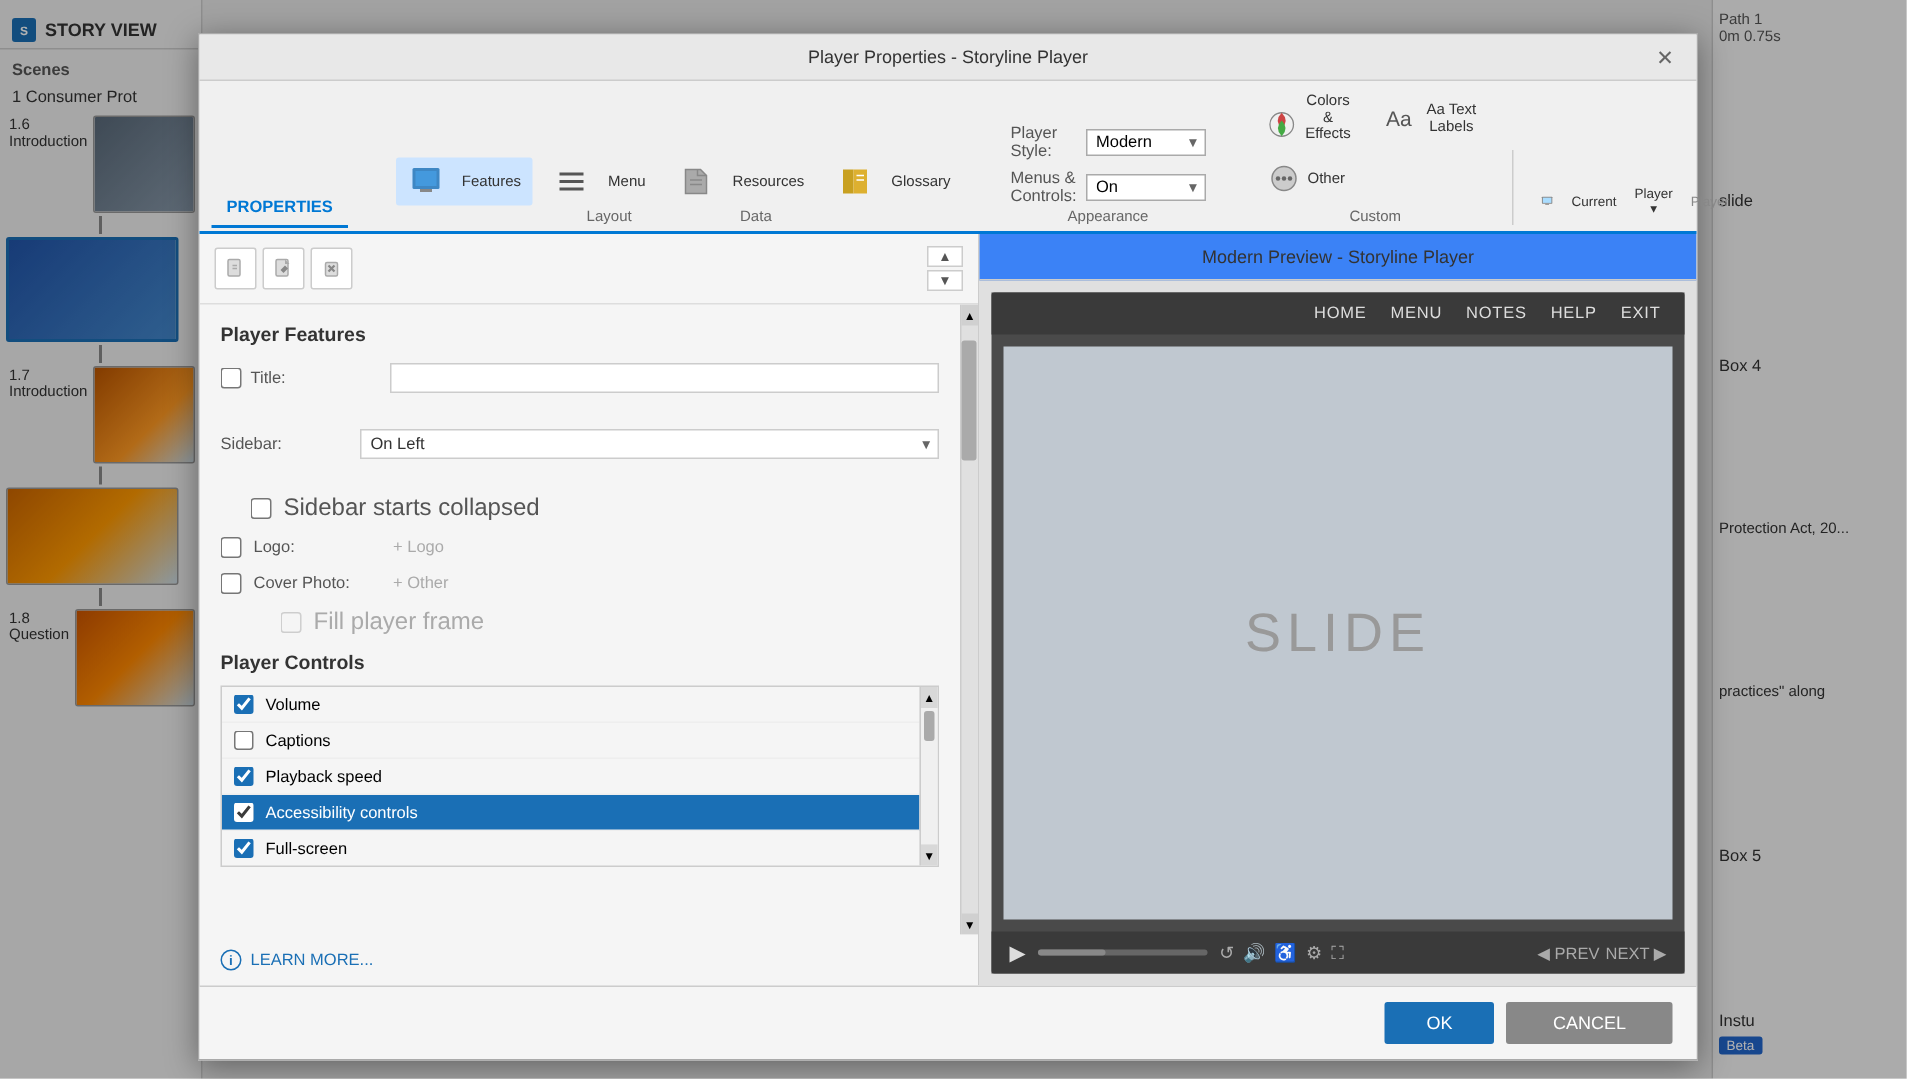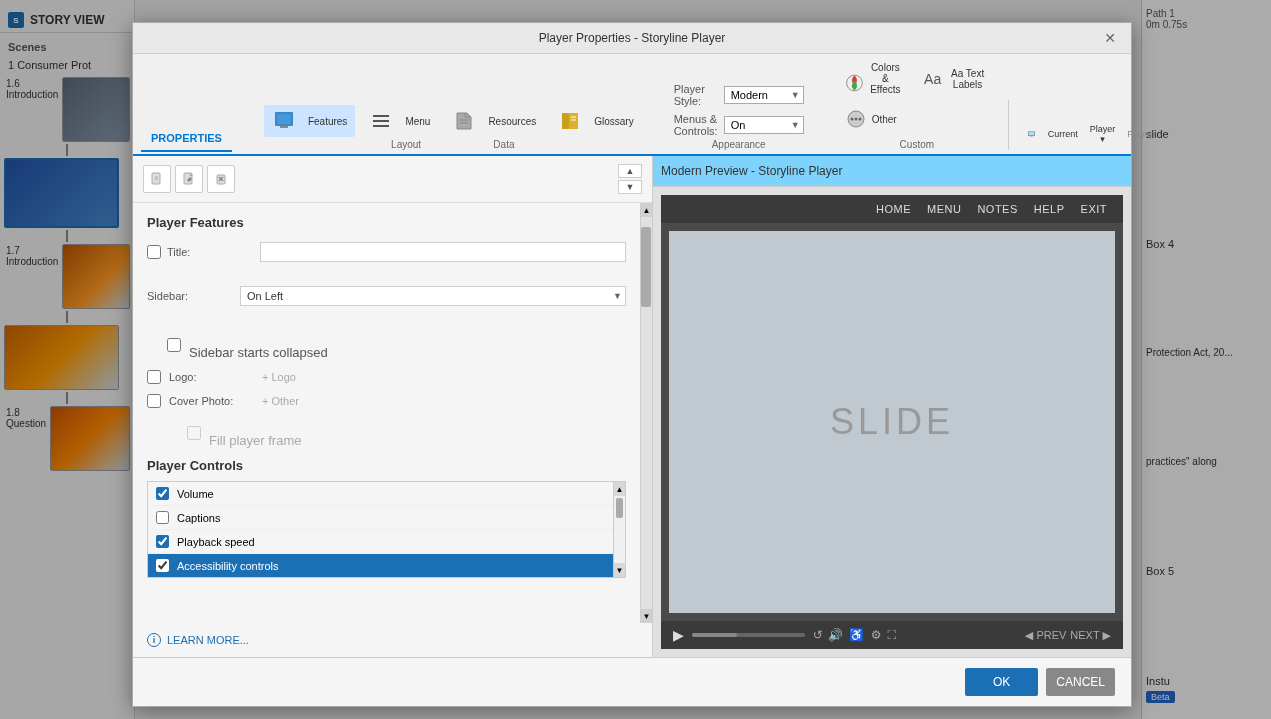--- a/index.html
+++ b/index.html
@@ -146,21 +146,21 @@
     .form-input {
       flex: 1; padding: 3px 6px; border: 1px solid #ccc; background: white; font-size: 11px; color: #333;
     }
     .form-select-wrapper { position: relative; flex: 1; }
     .form-select {
       width: 100%; padding: 3px 20px 3px 6px; border: 1px solid #ccc; background: white; font-size: 11px; color: #333;
       appearance: none; -webkit-appearance: none; cursor: pointer;
     }
     .checkbox-row { display: flex; align-items: center; gap: 8px; margin-bottom: 10px; margin-left: 20px; }
     .checkbox-row input { width: 14px; height: 14px; }
-    .checkbox-label { font-size: 13px; color: #555; margin-top: 15px; }
+    .checkbox-label { font-size: 16px; color: #555; }
     .feature-checkbox-row { display: flex; align-items: center; gap: 8px; margin-bottom: 10px; }
     .feature-checkbox-row input { width: 14px; height: 14px; }
 
     
     .controls-title { font-size: 13px; font-weight: bold; color: #333; margin: 8px 0; }
     .control-item {
       display: flex; align-items: center; gap: 8px; padding: 5px 8px; border-bottom: 1px solid #eee; font-size: 11px; cursor: pointer;
     }
     .control-item:last-child { border-bottom: none; }
     .control-item.selected { background: #1a6fb5; color: white; }
@@ -176,21 +176,21 @@
 
     
     .learn-more { display: flex; align-items: center; gap: 6px; padding: 10px 14px; font-size: 11px; color: #1a6fb5; cursor: pointer; }
     .info-icon { width: 14px; height: 14px; border-radius: 50%; border: 1.5px solid #1a6fb5; display: flex; align-items: center; justify-content: center; font-size: 9px; color: #1a6fb5; font-weight: bold; }
 
     
     .preview-panel {
       flex: 1; display: flex; flex-direction: column; background: #e0e0e0;
     }
     .preview-title {
-      text-align: left; font-size: 12px; color: #333; padding: 8px; background: #7dd3fc; border-bottom: 1px solid #ccc;
+      text-align: center; font-size: 12px; color: #333; padding: 8px; background: #3b82f6; border-bottom: 1px solid #ccc;
     }
     .preview-player {
       flex: 1; display: flex; flex-direction: column; background: #4a4a4a; margin: 8px; border-radius: 2px;
     }
     .player-top-nav {
       display: flex; justify-content: flex-end; gap: 16px; padding: 8px 16px;
       background: #3a3a3a;
     }
     .nav-item { font-size: 11px; color: #ddd; cursor: pointer; letter-spacing: 0.5px; }
     .player-slide-area {
@@ -211,21 +211,21 @@
 
     
     .dialog-footer {
       display: flex; justify-content: flex-end; gap: 8px; padding: 10px 16px;
       border-top: 1px solid #ccc; background: #f5f5f5;
     }
     .btn-ok {
       padding: 7px 28px; background: #1a6fb5; color: white; border: none; cursor: pointer; font-size: 12px; border-radius: 2px;
     }
     .btn-cancel {
-      padding: 7px 10px; background: #888; color: white; border: none; cursor: pointer; font-size: 12px; border-radius: 2px;
+      padding: 7px 31px; background: #888; color: white; border: none; cursor: pointer; font-size: 12px; border-radius: 2px;
     }
 
     
     .left-panel-scroll {
       width: 12px; background: #e0e0e0; border-left: 1px solid #ccc;
       display: flex; flex-direction: column;
     }
     .scroll-btn { height: 14px; display: flex; align-items: center; justify-content: center; background: #d0d0d0; cursor: pointer; font-size: 8px; border: none; }
     .scroll-body { flex: 1; position: relative; }
     .scroll-handle { position: absolute; top: 10px; left: 0; width: 10px; height: 80px; background: #aaa; border-radius: 2px; }
@@ -525,20 +525,24 @@
                 <div class="control-item">
                   <input type="checkbox" checked="" style="">
                   <span>Playback speed</span>
                 </div>
 
                 <div class="control-item selected">
                   <input type="checkbox" checked="" style="">
                   <span>Accessibility controls</span>
                 </div>
 
+                <div class="control-item">
+                  <input type="checkbox" checked="" style="">
+                  <span>Full-screen</span>
+                </div>
               </div>
               <div class="controls-scrollbar">
                 <button class="controls-scroll-up">▲</button>
                 <div class="controls-scroll-track">
                   <div class="controls-scroll-thumb"></div>
                 </div>
                 <button class="controls-scroll-down">▼</button>
               </div>
             </div>
 

